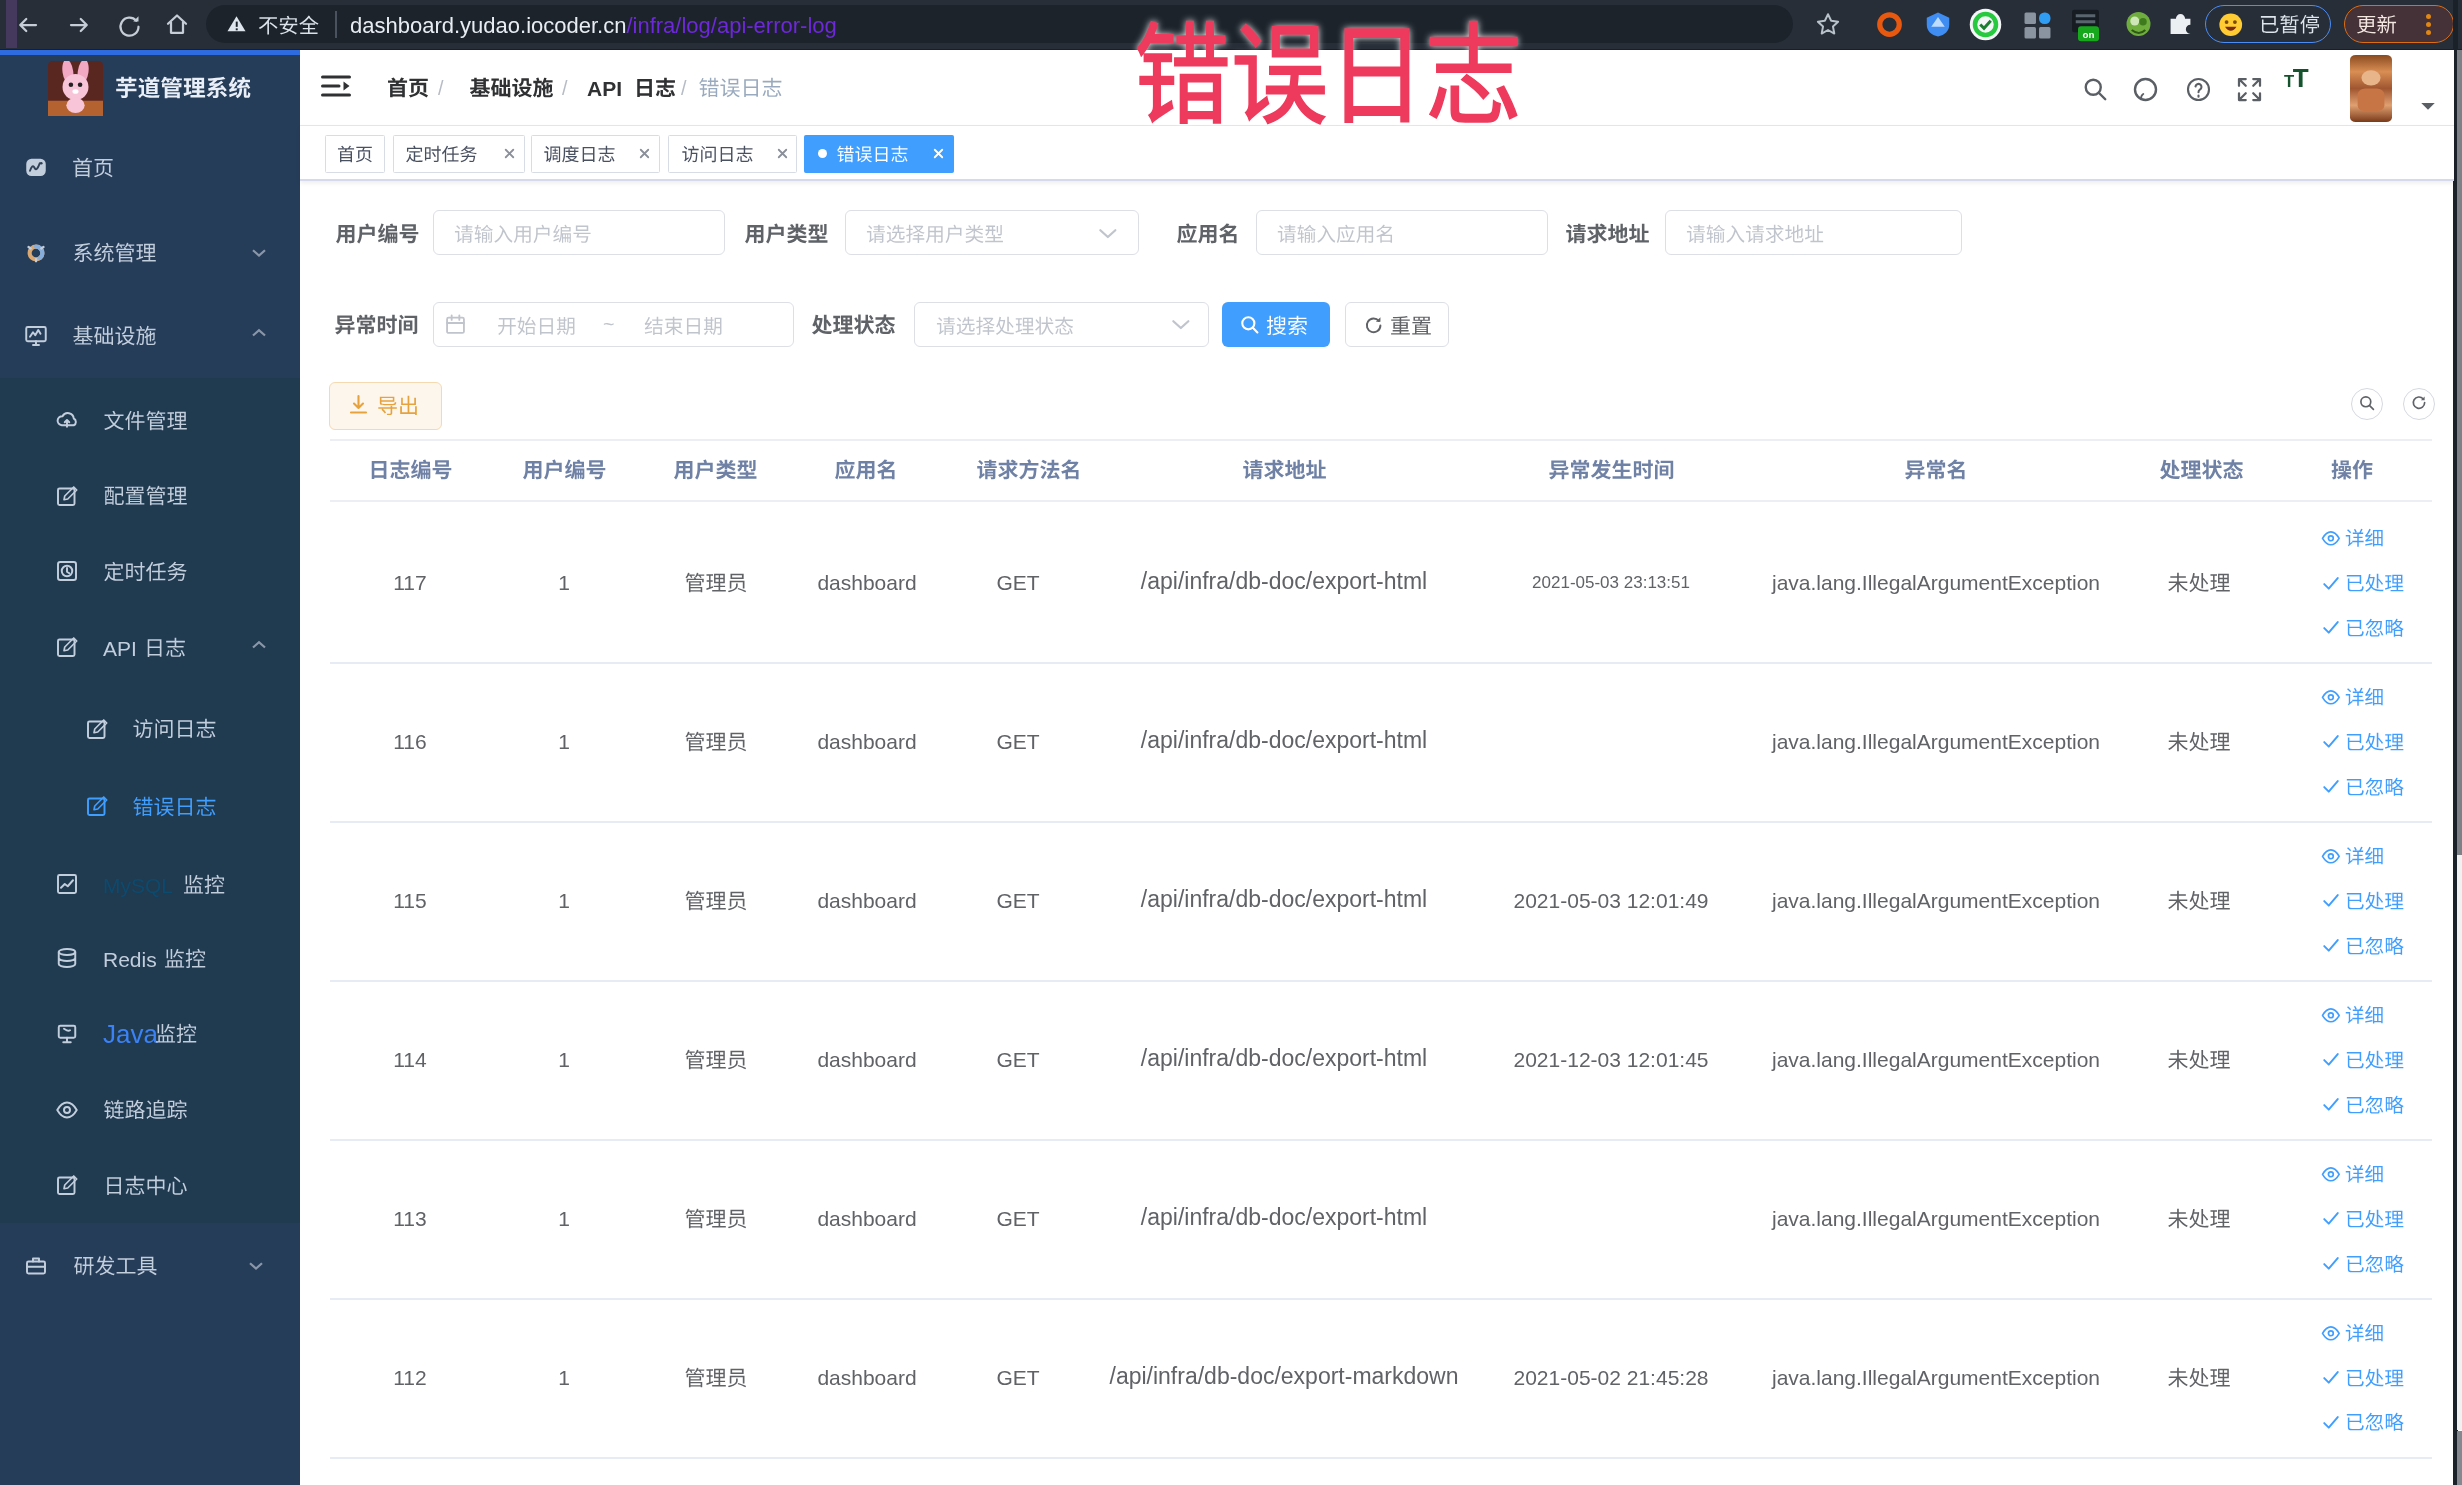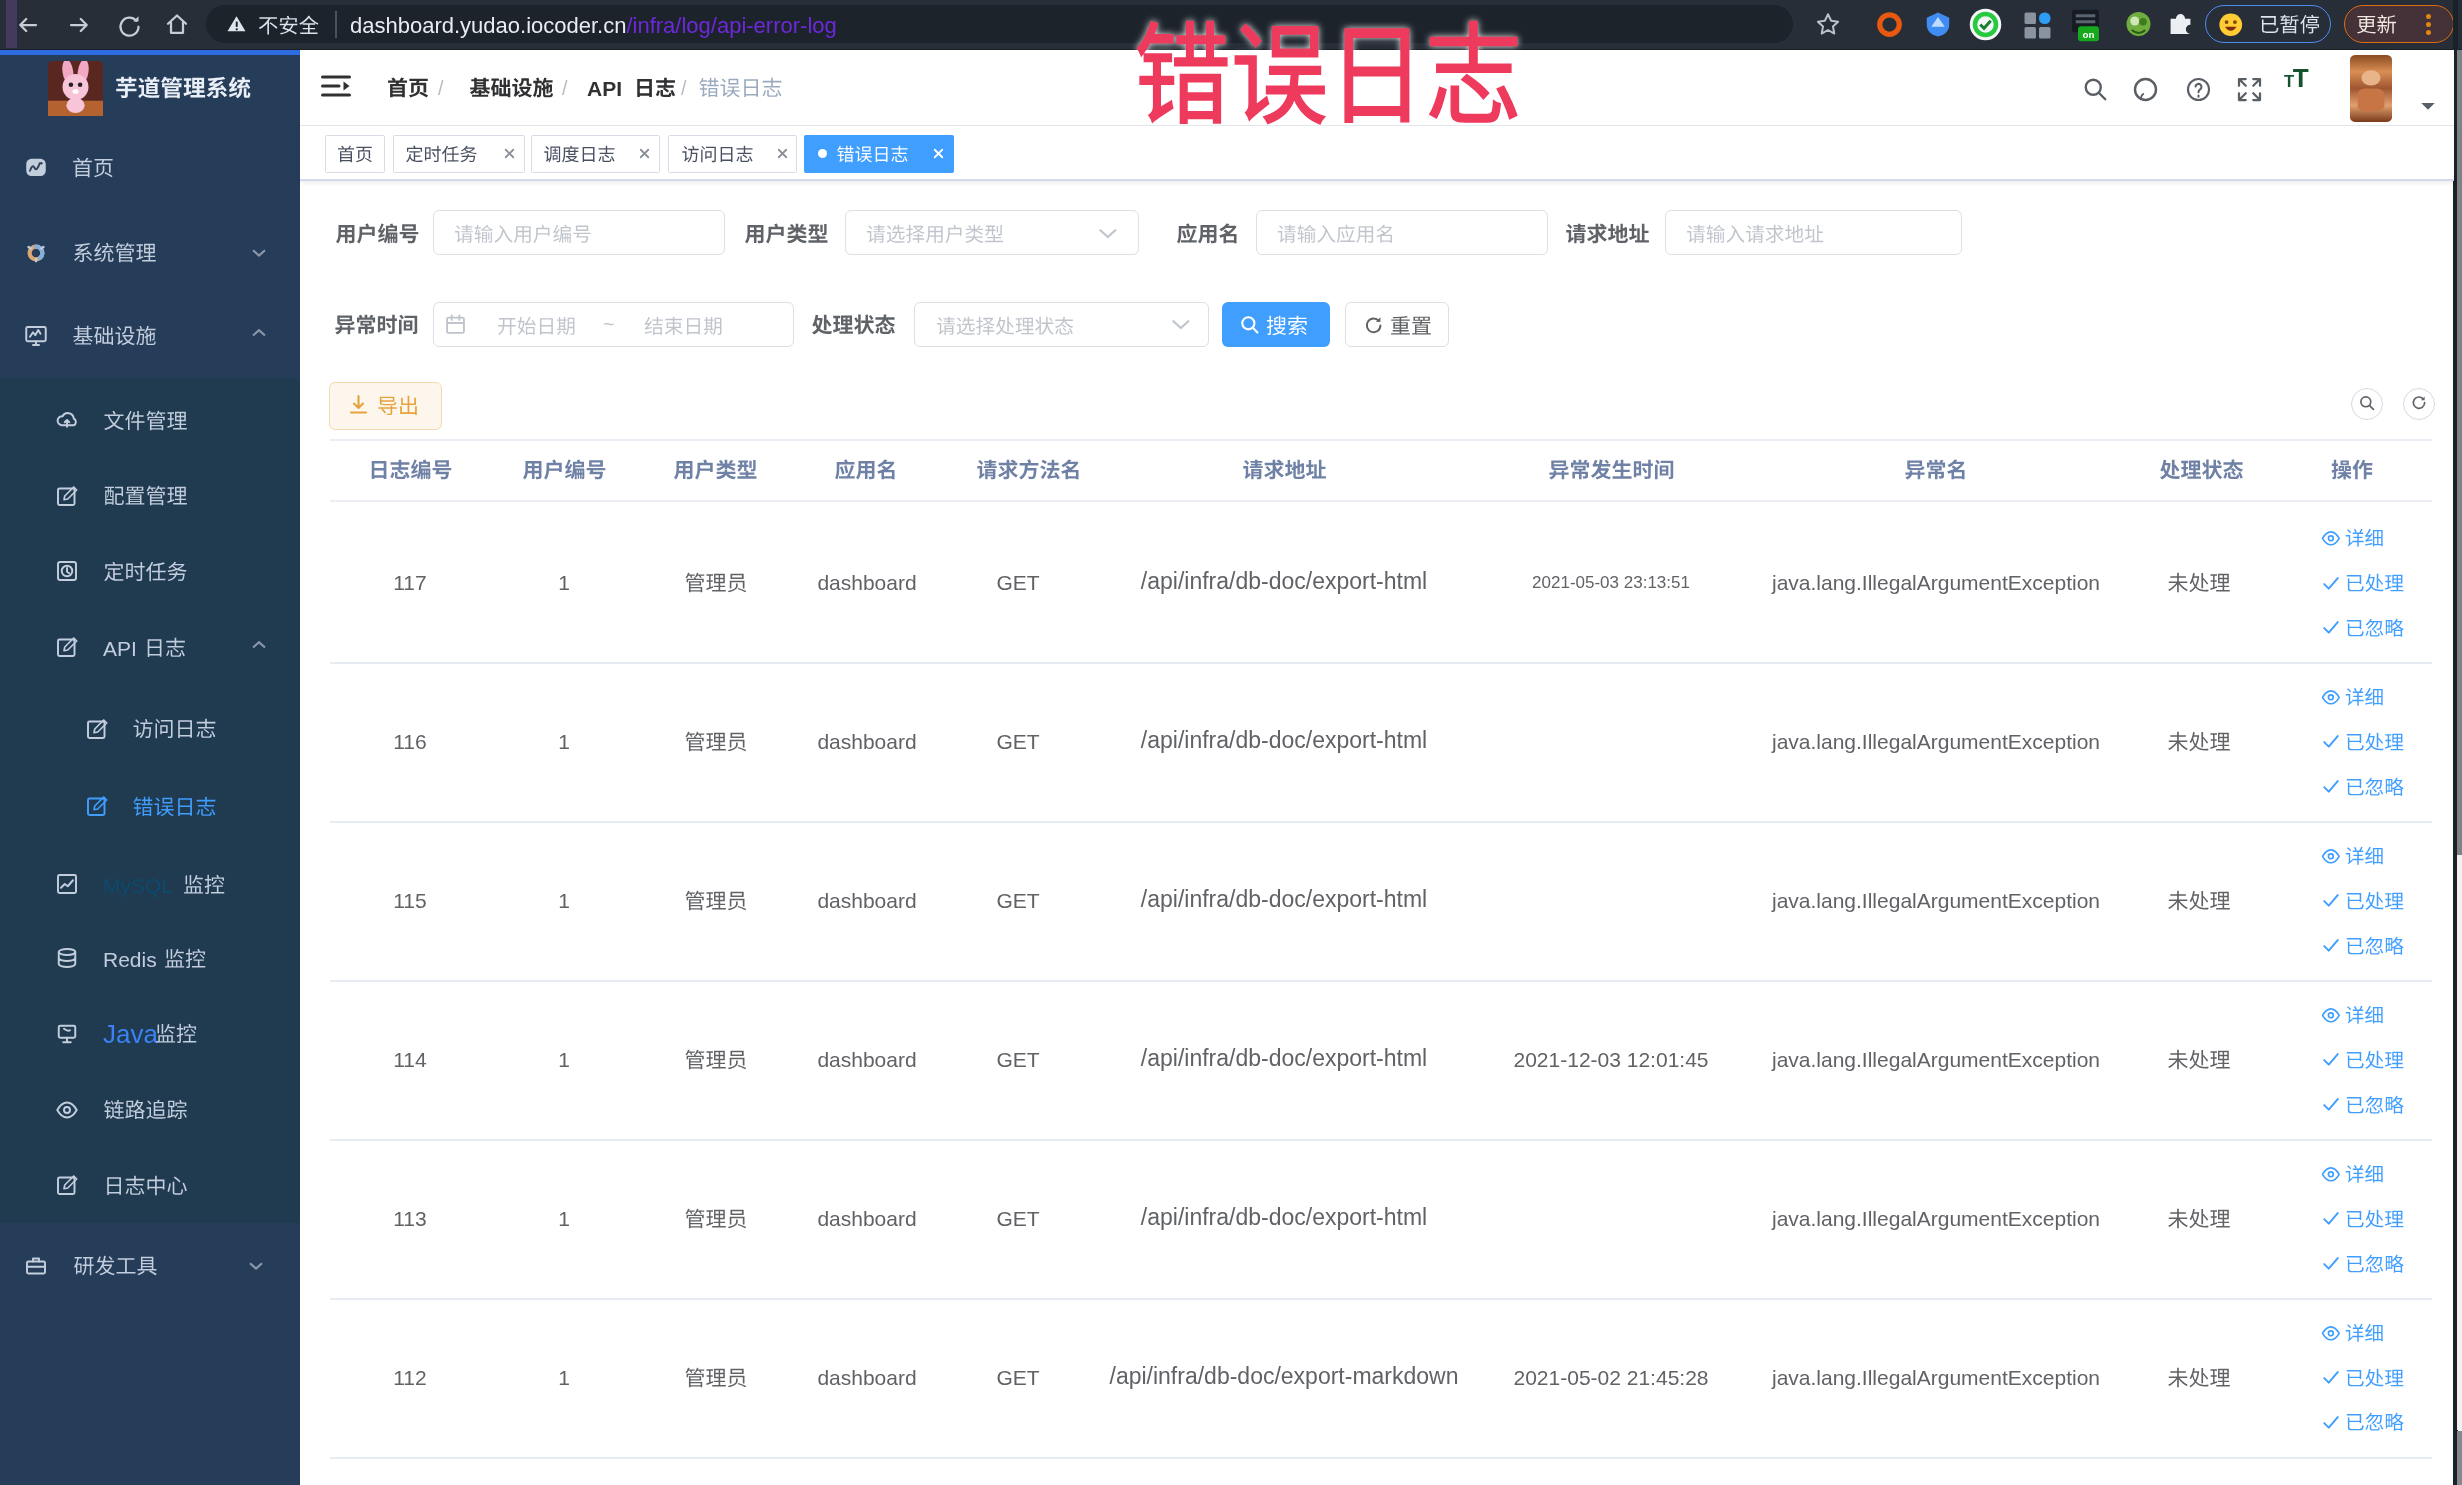--- a/index.html
+++ b/index.html
@@ -934,20 +934,21 @@
     <svg class="ck " style="left:684px;top:890px;color:#606266;" width="64" height="21" viewBox="0 -880 3000 1000">
       <g fill="currentColor">
         <use href="#r7ba1" x="0"></use>
         <use href="#r7406" x="1000"></use>
         <use href="#r5458" x="2000"></use>
       </g>
     </svg>
     <div style="position:absolute;left:413px;top:888px;width:908px;text-align:center;font-size:21px;line-height:26px;color:#606266">dashboard</div>
     <div style="position:absolute;left:564px;top:888px;width:908px;text-align:center;font-size:21px;line-height:26px;color:#606266">GET</div>
     <div style="position:absolute;left:830px;top:886px;width:908px;text-align:center;font-size:23px;line-height:27px;color:#606266">/api/infra/db-doc/export-html</div>
+    <div style="position:absolute;left:1157px;top:888px;width:908px;text-align:center;font-size:21px;line-height:26px;color:#606266">2021-05-03 12:01:49</div>
     <div style="position:absolute;left:1482px;top:888px;width:908px;text-align:center;font-size:21px;line-height:26px;color:#606266">java.lang.IllegalArgumentException</div>
     <svg class="ck " style="left:2167px;top:890px;color:#606266;" width="64" height="21" viewBox="0 -880 3000 1000">
       <g fill="currentColor">
         <use href="#r672a" x="0"></use>
         <use href="#r5904" x="1000"></use>
         <use href="#r7406" x="2000"></use>
       </g>
     </svg>
     <svg style="position:absolute;left:2321px;top:848px;" width="19.7" height="16.7" viewBox="0 0 26 22" fill="none" stroke="#409eff" stroke-width="2.2" stroke-linecap="round" stroke-linejoin="round">
       <path d="M2 11c3.5-6 7.5-8.5 11-8.5S20.5 5 24 11c-3.5 6-7.5 8.5-11 8.5S5.5 17 2 11Z"></path>

